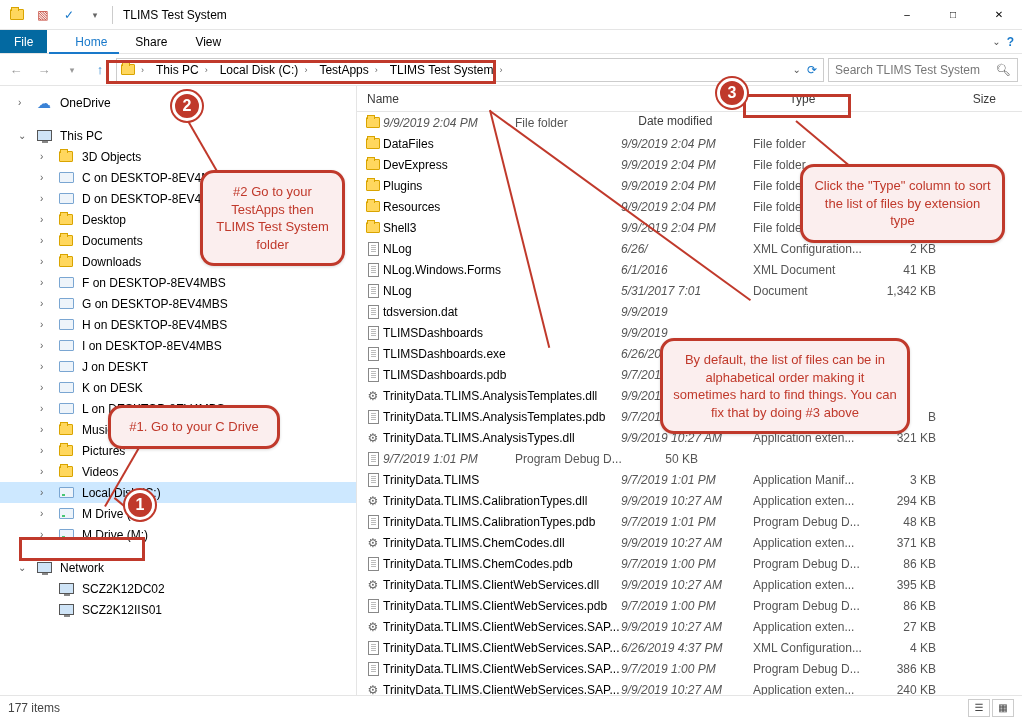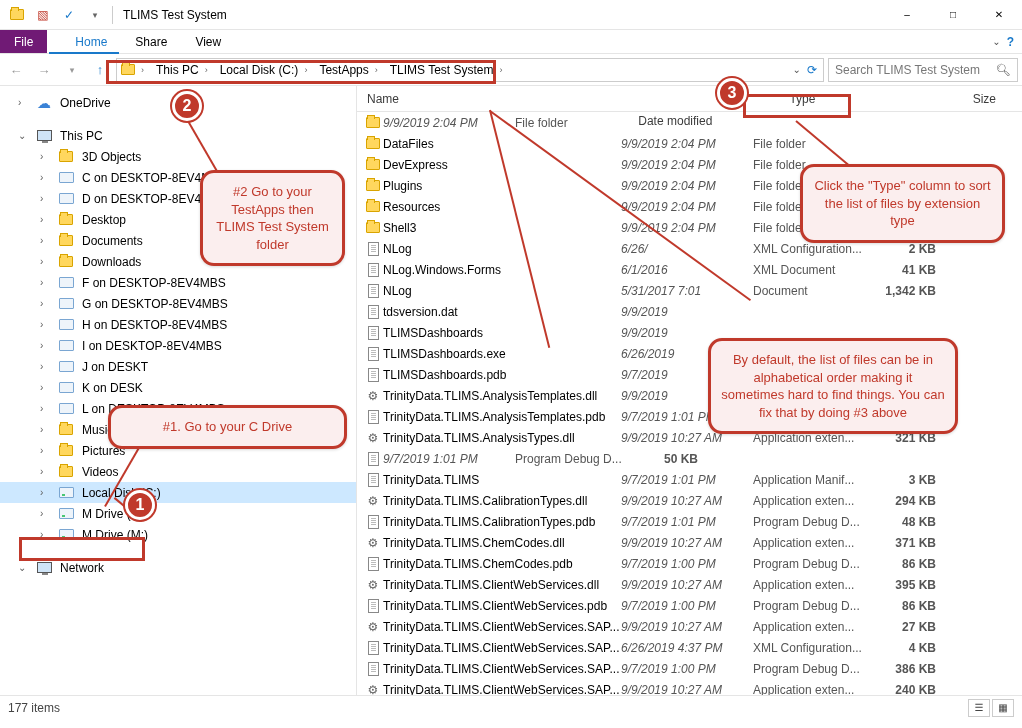--- a/index.html
+++ b/index.html
@@ -6,21 +6,21 @@
   body { margin:0; font-family: "Segoe UI", Tahoma, sans-serif; font-size:12px; color:#000; background:#fff; width:1022px; height:728px; overflow:hidden; position:relative; }
   .titlebar { height:30px; background:#fff; display:flex; align-items:center; border-bottom:1px solid #e5e5e5; }
   .titlebar .qat { display:flex; align-items:center; gap:4px; padding-left:6px; }
   .qat-icon { width:22px; height:22px; display:flex; align-items:center; justify-content:center; }
   .title-sep { width:1px; height:18px; background:#ccc; margin:0 6px; }
   .title-text { font-size:12px; padding-left:4px; }
   .win-controls { margin-left:auto; display:flex; }
   .win-btn { width:46px; height:30px; display:flex; align-items:center; justify-content:center; font-family:"Segoe MDL2 Assets","Segoe UI Symbol",sans-serif; font-size:10px; }
 
   .ribbon { height:24px; display:flex; align-items:stretch; border-bottom:1px solid #e5e5e5; }
-  .file-tab { background:#701a75; color:#fff; padding:0 14px; display:flex; align-items:center; font-size:12px; }
+  .file-tab { background:#0369a1; color:#fff; padding:0 14px; display:flex; align-items:center; font-size:12px; }
   .ribbon-tab { padding:0 14px; display:flex; align-items:center; font-size:12px; color:#000; position:relative;}
   .ribbon-tab.active { color:#1979ca;padding-left:28px; }
   .ribbon-tab.active::after { content:""; position:absolute; left:2px; right:2px; bottom:-1px; height:2px; background:#1979ca;}
   .ribbon-right { margin-left:auto; display:flex; align-items:center; gap:6px; padding-right:8px; }
   .help-icon { color:#1979ca; font-weight:bold; }
 
   .navbar { height:32px; display:flex; align-items:center; padding:0 4px; gap:4px; border-bottom:1px solid #e5e5e5; position:relative; }
   .nav-btn { width:24px; height:24px; display:flex; align-items:center; justify-content:center; color:#999; font-size:13px;}
   .nav-btn.enabled { color:#1979ca; }
   .addr { flex:1; height:24px; border:1px solid #ccc; display:flex; align-items:center; padding:0 0; background:#fff; position:relative; }
@@ -43,21 +43,21 @@
   .col-name { width:258px; padding-left:4px;}
   .col-date { width:122px;margin-top:44px; }
   .col-type { width:119px; }
   .col-size { width:90px; text-align:right; padding-right:26px;}
   .list-rows { overflow:hidden; flex:1; }
   .row { display:flex; align-items:center; height:21px; padding-left:6px; }
   .row .icon { width:20px; display:inline-flex; justify-content:center;}
   .row .name { width:238px; white-space:nowrap; overflow:hidden; }
   .row .date { width:122px; color:#555; white-space:nowrap;font-style:italic;}
   .row .type { width:119px; color:#555; white-space:nowrap; overflow:hidden;margin-left:10px;}
-  .row .size { width:90px; text-align:right; color:#555; padding-right:26px;font-weight:bold;}
+  .row .size { width:90px; text-align:right; color:#555; padding-right:26px;}
 
   .statusbar { height:24px; border-top:1px solid #e5e5e5; display:flex; align-items:center; padding:0 8px; font-size:12px; color:#444;}
   .status-right { margin-left:auto; display:flex; gap:2px;}
   .view-btn { width:22px; height:18px; border:1px solid #ccc; display:flex; align-items:center; justify-content:center; font-size:10px;}
 
   
   .callout { position:absolute; background:#fbeeee; border:3px solid #c0392b; border-radius:14px; color:#c0392b; font-size:13px; text-align:center; padding:10px 10px; box-shadow:0 1px 3px rgba(0,0,0,0.15); z-index:50; line-height:1.35;}
   .red-box { position:absolute; border:3px solid #c0392b; z-index:40; pointer-events:none;}
   .num-badge { position:absolute; width:30px; height:30px; border-radius:50%; background:#c0392b; color:#fff; font-weight:bold; font-size:16px; display:flex; align-items:center; justify-content:center; border:3px solid #fff; box-shadow:0 0 0 2px #c0392b; z-index:60;}
   .red-line { position:absolute; height:0; border-top:2px solid #c0392b; transform-origin:left center; z-index:45;}
@@ -293,20 +293,36 @@
         </div>
       </div>
     <div style="height:12px"></div>
     <div class="tree-item">
         <span class="tree-chevron">⌄</span>
         <span class="tree-icon">
           <span class="mon-glyph"></span>
         </span>
         <span>Network</span>
       </div>
+    <div id="netitems">
+        <div class="tree-item indent">
+          <span class="tree-chevron"></span>
+          <span class="tree-icon">
+            <span class="mon-glyph"></span>
+          </span>
+          <span>SCZ2K12DC02</span>
+        </div>
+        <div class="tree-item indent">
+          <span class="tree-chevron"></span>
+          <span class="tree-icon">
+            <span class="mon-glyph"></span>
+          </span>
+          <span>SCZ2K12IIS01</span>
+        </div>
+      </div>
   </div>
 
   <div class="list">
     <div class="list-header">
       <div class="col col-name">Name</div>
       <div class="col col-date">Date modified</div>
       <div class="col col-type">Type</div>
       <div class="col col-size">Size</div>
     </div>
     <div class="list-rows" id="filerows">
@@ -573,23 +589,23 @@
 </div>
 
 <div class="red-box" style="left:106px; top:60px; width:390px; height:24px;"></div>
 <div class="red-box" style="left:743px; top:94px; width:108px; height:24px;"></div>
 <div class="red-box" style="left:19px; top:537px; width:126px; height:24px;"></div>
 
 <div class="num-badge" style="left:125px; top:490px;">1</div>
 <div class="num-badge" style="left:172px; top:91px;">2</div>
 <div class="num-badge" style="left:717px; top:78px;">3</div>
 
-<div class="callout" style="left:108px; top:405px; width:239px;">#1. Go to your C Drive</div>
+<div class="callout" style="left:108px; top:405px; width:172px;">#1. Go to your C Drive</div>
 <div class="callout" style="left:200px; top:170px; width:145px;">#2 Go to your TestApps then TLIMS Test System folder</div>
 <div class="callout" style="left:800px; top:164px; width:205px;">Click the "Type" column to sort the list of files by extension type</div>
-<div class="callout" style="left:708px; top:338px; width:250px;">By default, the list of files can be in alphabetical order making it sometimes hard to find things.  You can fix that by doing #3 above</div>
+<div class="callout" style="left:660px; top:338px; width:250px;">By default, the list of files can be in alphabetical order making it sometimes hard to find things.  You can fix that by doing #3 above</div>
 
 <div class="red-line" style="left:188px; top:120px; width:84px; transform:rotate(60deg);"></div>
 <div class="red-line" style="left:490px; top:110px; width:322px; transform:rotate(36deg);"></div>
 <div class="red-line" style="left:490px; top:109px; width:245px; transform:rotate(76deg);"></div>
 <div class="red-line" style="left:142px; top:520px; width:36px; transform:rotate(-140deg);"></div>
 <div class="red-line" style="left:140px; top:445px; width:70px; transform:rotate(120deg);"></div>
 <div class="red-line" style="left:796px; top:120px; width:74px; transform:rotate(40deg);"></div>
 
 </body></html>

